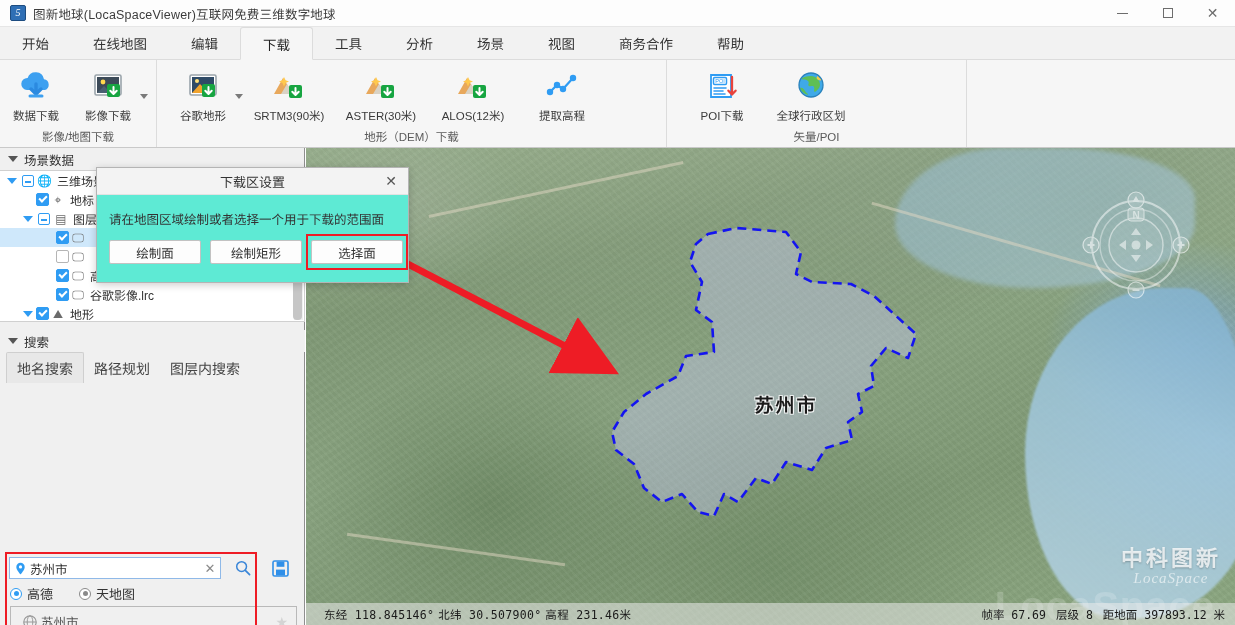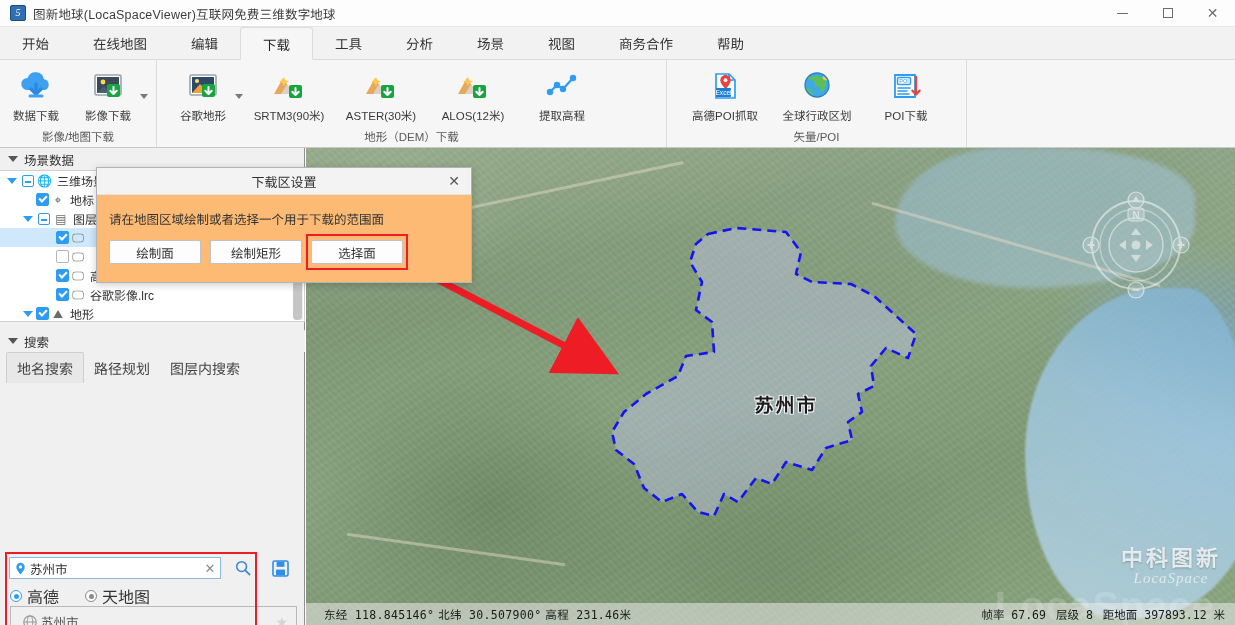--- a/index.html
+++ b/index.html
@@ -131,21 +131,21 @@
   .pin-ico { width:20px; display:flex; align-items:center; justify-content:center; color:#2f9cf3; font-size:12px; }
   .sinput { flex:1; border:0; outline:0; font-size:12.5px; color:#333; font-family:inherit; background:transparent; }
   .clr-x { width:20px; text-align:center; color:#8a8a8a; font-size:13px; }
   .mag {
     position:absolute; left:232px; top:410px; width:22px; height:20px;
     display:flex; align-items:center; justify-content:center; color:#3a86d8;
   }
   .savebtn { position:absolute; left:270px; top:410px; width:20px; height:20px;
     display:flex; align-items:center; justify-content:center; color:#2f8fe8; }
 
-  .radios { position:absolute; left:10px; top:436px; display:flex; gap:26px; align-items:center; font-size:16px; color:#333; }
+  .radios { position:absolute; left:10px; top:436px; display:flex; gap:26px; align-items:center; font-size:13px; color:#333; }
   .radio { display:flex; align-items:center; gap:5px; }
   .rdot { width:12px;height:12px;border-radius:50%;border:1px solid #9a9a9a;background:#fff;position:relative;flex:none; }
   .rdot.on { border-color:#2f9cf3; }
   .rdot.on:after{ content:"";position:absolute;left:2.5px;top:2.5px;width:5px;height:5px;border-radius:50%;background:#2f9cf3; }
   .rdot.half{ border-color:#8a8a8a; }
   .rdot.half:after{ content:"";position:absolute;left:2.5px;top:2.5px;width:5px;height:5px;border-radius:50%;background:#8a8a8a; }
 
   .reslist {
     position:absolute; left:10px; top:458px; width:287px; height:135px;
     background:#f0f0f0; border:1px solid #b9b9b9;
@@ -214,22 +214,22 @@
   
   .mapstatus { position:absolute; left:0; bottom:0; width:929px; height:22px;
     background:rgba(235,235,235,.55); display:flex; align-items:center; }
   .st-left { display:flex; gap:4px; font-size:11.5px; color:#1a1a1a; margin-left:18px;
              font-family:"DejaVu Sans Mono", monospace; letter-spacing:.3px; }
   .st-right { margin-left:auto; margin-right:10px; display:flex; gap:10px;
               font-size:11.5px; color:#1a1a1a; font-family:"DejaVu Sans Mono", monospace; }
 
   
   .dialog {
-    position:absolute; left:96px; top:167px; width:376px; height:116px;
-    background:#fdba74; border:1px solid #b4b4b4; box-shadow:0 2px 8px rgba(0,0,0,.2); z-index:10;
+    position:absolute; left:96px; top:167px; width:313px; height:116px;
+    background:#5eead4; border:1px solid #b4b4b4; box-shadow:0 2px 8px rgba(0,0,0,.2); z-index:10;
   }
   .dlg-title { height:27px; display:flex; align-items:center; justify-content:center;
     position:relative; background:#f3f3f3; border-bottom:1px solid #e2e2e2;
     font-size:13px; color:#333; }
   .dlg-x { position:absolute; right:8px; top:4px; width:18px; height:18px;
     display:flex; align-items:center; justify-content:center; color:#555; font-size:14px; }
   .dlg-msg { padding:14px 12px 0 12px; font-size:12.5px; color:#333; }
   .dlg-btns { display:flex; gap:9px; padding:12px 10px 0 12px; }
   .dbtn { height:24px; padding:0 16px; min-width:92px; background:#fdfdfd; border:1px solid #c2c2c2;
     border-radius:2px; font-size:12.5px; color:#333; display:flex; align-items:center; justify-content:center; }
@@ -377,58 +377,45 @@
             </svg>
           </div>
           <div class="rbtn-lbl">提取高程</div>
         </div>
       </div>
       <div class="rgroup-label">地形（DEM）下载</div>
     </div>
 
     <div class="rgroup" style="width:300px;">
       <div class="rgroup-items" style="padding-left:12px;">
-        <div class="rbtn xwide">
+
+        <div class="rbtn wide">
           <div class="rbtn-ico">
             <svg width="36" height="30" viewBox="0 0 36 30">
-              <path d="M9 3h13l6 6v18H9z" fill="#fff" stroke="#2f9cf3" stroke-width="1.7"></path>
-              <path d="M22 3v6h6" fill="none" stroke="#2f9cf3" stroke-width="1.7"></path>
-              <path d="M18.5 4c3 0 5.2 2.3 5.2 5.2 0 3.8-5.2 8.6-5.2 8.6S13.3 13 13.3 9.2C13.3 6.3 15.5 4 18.5 4z" fill="#e8433c"></path>
-              <circle cx="18.5" cy="9.2" r="1.9" fill="#fff"></circle>
-              <rect x="9" y="17" width="15" height="9" rx="1" fill="#1a7fd4"></rect>
-              <text x="16.5" y="24" font-size="6.6" fill="#fff" text-anchor="middle" font-family="Liberation Sans, sans-serif">Excel</text>
-            </svg>
-          </div>
-          <div class="rbtn-lbl">高德POI抓取</div>
+              <path d="M7 4h20v22H7z" fill="#fff" stroke="#2f9cf3" stroke-width="1.8"></path>
+              <rect x="9.5" y="6.5" width="13" height="7" rx="1.2" fill="#fff" stroke="#2f9cf3" stroke-width="1.5"></rect>
+              <text x="16" y="12.3" font-size="5.6" fill="#2f9cf3" text-anchor="middle" font-family="Liberation Sans, sans-serif">POI</text>
+              <path d="M10 17h12M10 20h9M10 23h11" stroke="#2f9cf3" stroke-width="1.6" stroke-linecap="round"></path>
+              <path d="M28 6v16M28 23.5l-3.6-3.8M28 23.5l3.6-3.8" stroke="#e8433c" stroke-width="2.3" fill="none" stroke-linecap="round"></path>
+            </svg>
+          </div>
+          <div class="rbtn-lbl">POI下载</div>
         </div>
 
         <div class="rbtn xwide">
           <div class="rbtn-ico">
             <svg width="34" height="30" viewBox="0 0 34 30">
               <circle cx="17" cy="14" r="12" fill="#3fa9e8"></circle>
               <path d="M7 8c3 1 5 0 7 2s-1 4 1 5 4-1 5 1-1 4 1 5c3-2 5-5 5-7 0-5-4-9-9-9-4 0-8 1-10 3z" fill="#5fbf55"></path>
               <path d="M6 17c2-1 4 1 5 3s3 2 3 4c-4-1-7-4-8-7z" fill="#5fbf55"></path>
               <path d="M24 5c1 2 3 2 4 4-2 1-4 0-5-1s0-3 1-3z" fill="#f2c94c"></path>
               <circle cx="17" cy="14" r="12" fill="none" stroke="#2b82bb" stroke-width="1.3"></circle>
             </svg>
           </div>
           <div class="rbtn-lbl">全球行政区划</div>
-        </div>
-
-        <div class="rbtn wide">
-          <div class="rbtn-ico">
-            <svg width="36" height="30" viewBox="0 0 36 30">
-              <path d="M7 4h20v22H7z" fill="#fff" stroke="#2f9cf3" stroke-width="1.8"></path>
-              <rect x="9.5" y="6.5" width="13" height="7" rx="1.2" fill="#fff" stroke="#2f9cf3" stroke-width="1.5"></rect>
-              <text x="16" y="12.3" font-size="5.6" fill="#2f9cf3" text-anchor="middle" font-family="Liberation Sans, sans-serif">POI</text>
-              <path d="M10 17h12M10 20h9M10 23h11" stroke="#2f9cf3" stroke-width="1.6" stroke-linecap="round"></path>
-              <path d="M28 6v16M28 23.5l-3.6-3.8M28 23.5l3.6-3.8" stroke="#e8433c" stroke-width="2.3" fill="none" stroke-linecap="round"></path>
-            </svg>
-          </div>
-          <div class="rbtn-lbl">POI下载</div>
         </div>
       </div>
       <div class="rgroup-label">矢量/POI</div>
     </div>
 
     <div style="flex:1;border-left:1px solid #dcdcdc;"></div>
   </div>
 
   <div class="leftpanel">
 

